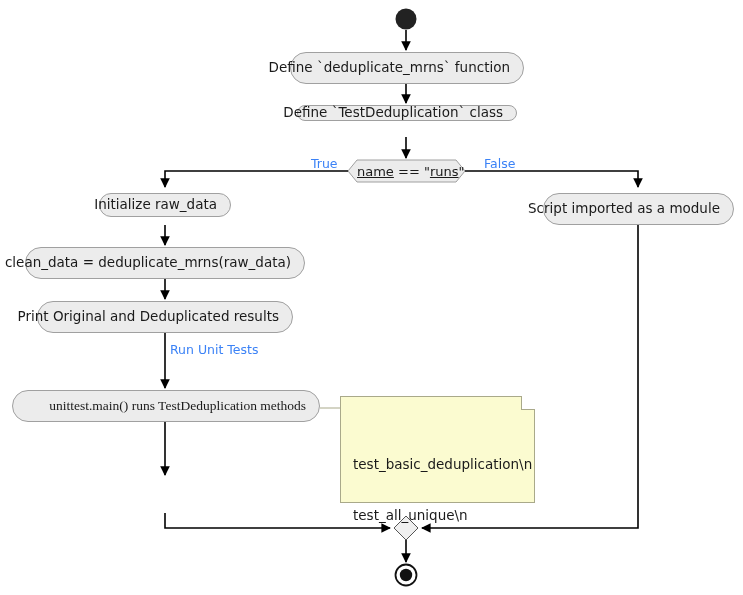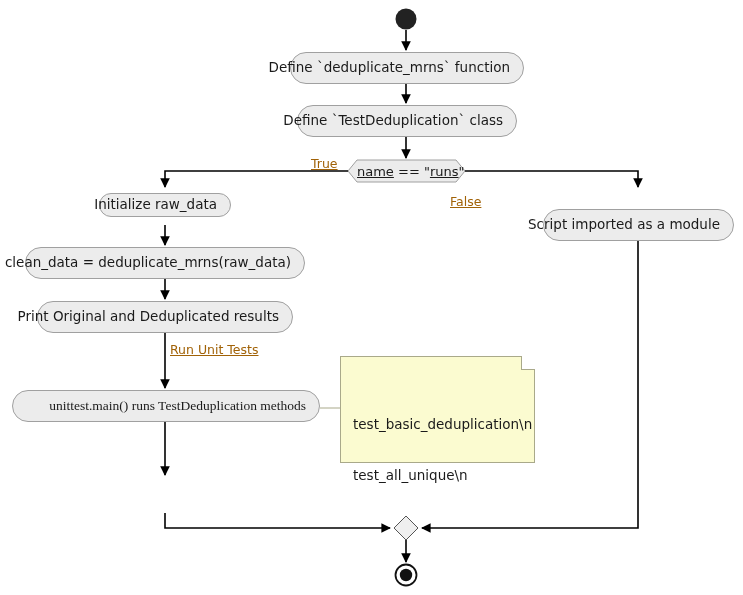--- a/index.html
+++ b/index.html
@@ -32,25 +32,24 @@
     align-items: center;
     justify-content: flex-end;
     color: #1A1A1A;
     font-size: 13.5px;
     line-height: 1;
     white-space: nowrap;
     padding: 0 13px;
   }
   .edge-label {
     position: absolute;
-    color: #a16207;
+    color: #3b82f6;
     font-size: 12.5px;
     line-height: 1;
     white-space: nowrap;
-    text-decoration: underline;
   }
   .diamond-label {
     position: absolute;
     color: #1A1A1A;
     font-size: 13px;
     line-height: 1;
     white-space: nowrap;
     text-align: center;
   }
   .dunder {
@@ -59,20 +58,21 @@
   .note {
     position: absolute;
     box-sizing: border-box;
     background: #FBFBD0;
     border: 1px solid #A9A98A;
     color: #1A1A1A;
     font-size: 13.5px;
     line-height: 17px;
     padding: 8px 10px 7px 12px;
     white-space: pre;
+    margin-top: 40px;
   }
   .note-fold {
     position: absolute;
     right: -1px;
     top: -1px;
     width: 13px;
     height: 13px;
     background: #FFFFFF;
     border-left: 1px solid #A9A98A;
     border-bottom: 1px solid #A9A98A;
@@ -124,52 +124,52 @@
     <line x1="406" y1="540" x2="406" y2="562" stroke="#000000" stroke-width="1.6" marker-end="url(#arrow)"></line>
 
     <circle cx="406" cy="575" r="10.5" fill="#FFFFFF" stroke="#111111" stroke-width="1.8"></circle>
     <circle cx="406" cy="575" r="6.2" fill="#111111"></circle>
   </svg>
 
   <div class="node" style="left:290px; top:52px; width:234px; height:32px;">
     <span>Define `deduplicate_mrns` function</span>
   </div>
 
-  <div class="node" style="left:297px; top:105px; width:220px; height:32px;">
+  <div class="node" style="left:297px; top:105px; width:220px; height:16px;">
     <span>Define `TestDeduplication` class</span>
   </div>
 
   <div class="node" style="left:99px; top:193px; width:132px; height:24px;">
     <span>Initialize raw_data</span>
   </div>
 
   <div class="node" style="left:25px; top:247px; width:280px; height:32px;">
     <span>clean_data = deduplicate_mrns(raw_data)</span>
   </div>
 
   <div class="node" style="left:37px; top:301px; width:256px; height:32px;">
     <span>Print Original and Deduplicated results</span>
   </div>
 
   <div class="node" style="left:12px; top:390px; width:308px; height:32px;font-family:Liberation Serif, serif;">
     <span>unittest.main() runs TestDeduplication methods</span>
   </div>
 
 
-  <div class="node" style="left:543px; top:193px; width:191px; height:32px;margin-top:16px;">
+  <div class="node" style="left:543px; top:193px; width:191px; height:32px;">
     <span>Script imported as a module</span>
   </div>
 
   <div class="diamond-label" style="left:357px; top:165px; width:99px;">
     <span class="dunder">name</span><span> == </span><span>"</span><span class="dunder">runs</span><span>"</span>
   </div>
 
   <div class="edge-label" style="left:311px; top:158px;">True</div>
 
-  <div class="edge-label" style="left:450px; top:158px;margin-top:38px;">False</div>
+  <div class="edge-label" style="left:484px; top:158px;">False</div>
 
   <div class="edge-label" style="left:170px; top:344px;">Run Unit Tests</div>
 
   <div class="note" style="left:340px; top:356px; width:195px; height:107px;">
     <span class="note-fold"></span>
     <span class="note-line">test_basic_deduplication\n</span>
     <span class="note-line">test_all_unique\n</span>
     
     
   </div>

